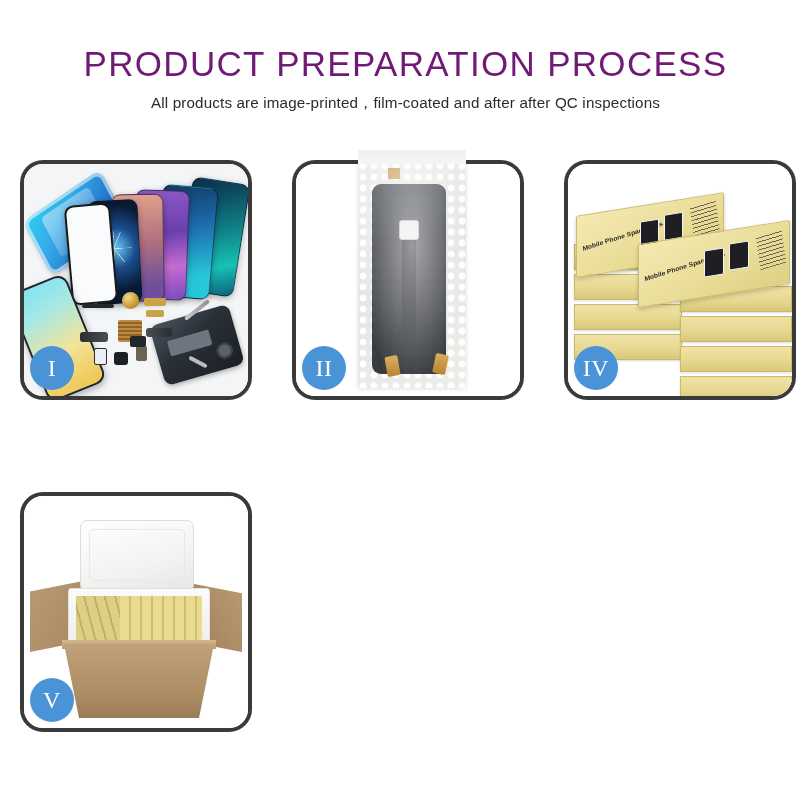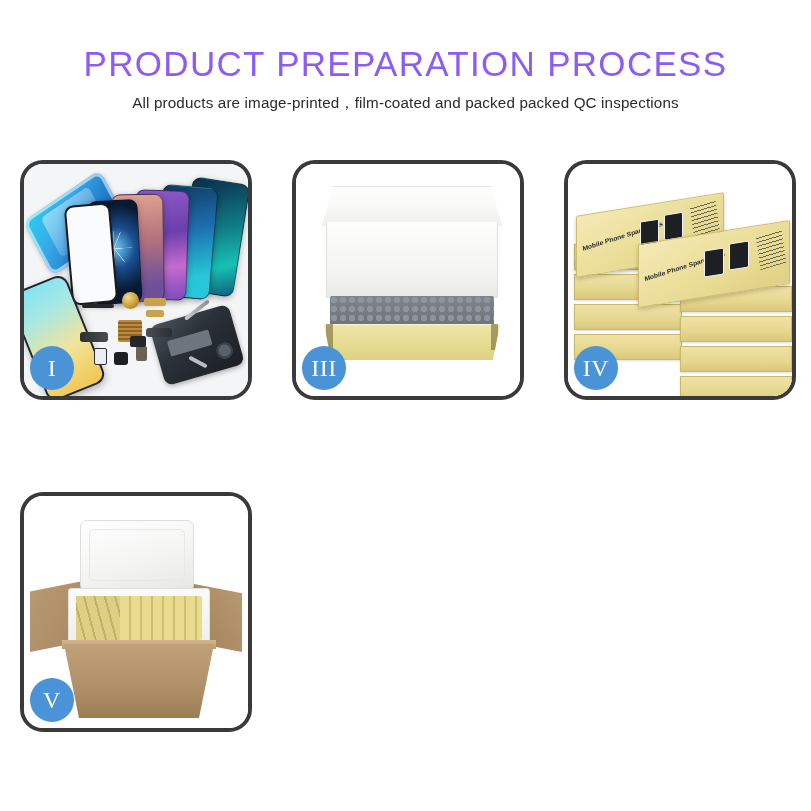--- a/index.html
+++ b/index.html
@@ -25,21 +25,21 @@
     top: 44px;
     left: 0;
     width: 811px;
     text-align: center;
   }
 
   .main-title {
     font-size: 35px;
     font-weight: 400;
     letter-spacing: 1.3px;
-    color: #8b5cf6;
+    color: #701a75;
     line-height: 1.12;
     white-space: nowrap;
   }
 
   .sub-title {
     margin-top: 10px;
     font-size: 15.2px;
     font-weight: 400;
     letter-spacing: 0.15px;
     color: #2b2b2b;
@@ -435,21 +435,21 @@
   .p6-tag1 { left: 58px; top: 112px; width: 17px; height: 14px; }
   .p6-tag2 { left: 58px; top: 186px; width: 17px; height: 13px; }
 </style>
 </head>
 <body>
 
 <div class="page">
 
   <div class="header">
     <div class="main-title">PRODUCT PREPARATION PROCESS</div>
-    <div class="sub-title">All products are image-printed，film-coated and packed packed QC inspections</div>
+    <div class="sub-title">All products are image-printed，film-coated and after after QC inspections</div>
   </div>
 
   <div class="grid">
 
     <div class="panel">
       <div class="panel-clip">
         <div class="p1-bg"></div>
         <div class="p1-film"></div>
         <div class="p1-fan">
           <div class="p1-ph a"></div>
@@ -475,31 +475,37 @@
           <span class="pp cam"></span>
           <span class="pp bat"></span>
           <span class="pp lens"></span>
           <span class="pp driver"></span>
           <span class="pp tweez"></span>
         </div>
       </div>
       <div class="badge">I</div>
     </div>
 
-
     <div class="panel">
+      <div class="p2-over"></div>
       <div class="panel-clip">
-        <div class="p3-bg"></div>
-        <div class="p3-lidback"></div>
-        <div class="p3-inner"></div>
-        <div class="p3-foam"></div>
-        <div class="p3-front"></div>
+        <div class="p2-bg"></div>
+        <div class="p2-wrap">
+          <div class="p2-screen"></div>
+          <div class="p2-cable"></div>
+          <div class="p2-conn"></div>
+          <div class="p2-tab1"></div>
+          <div class="p2-tab2"></div>
+          <div class="p2-tape"></div>
+          <div class="p2-shade"></div>
+        </div>
       </div>
-      <div class="badge">III</div>
+      <div class="badge">II</div>
     </div>
+
 
     <div class="panel">
       <div class="panel-clip">
         <div class="p4-bg"></div>
         <div class="p4-stack">
 
           <div class="p4-box p4-sideL" style="top:62px;"></div>
           <div class="p4-box p4-sideL" style="top:92px;"></div>
           <div class="p4-box p4-sideL" style="top:122px;"></div>
           <div class="p4-box p4-sideL" style="top:152px;"></div>

